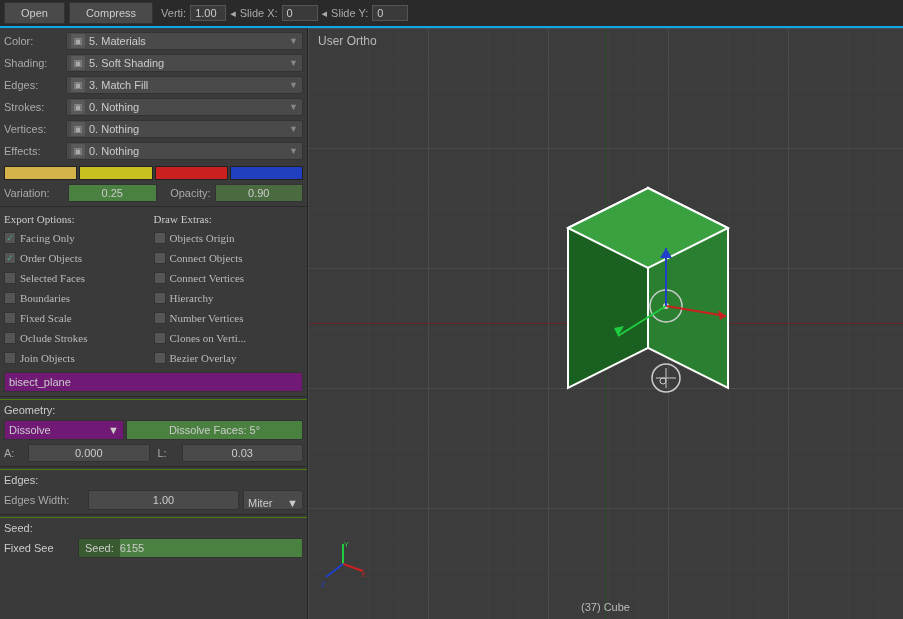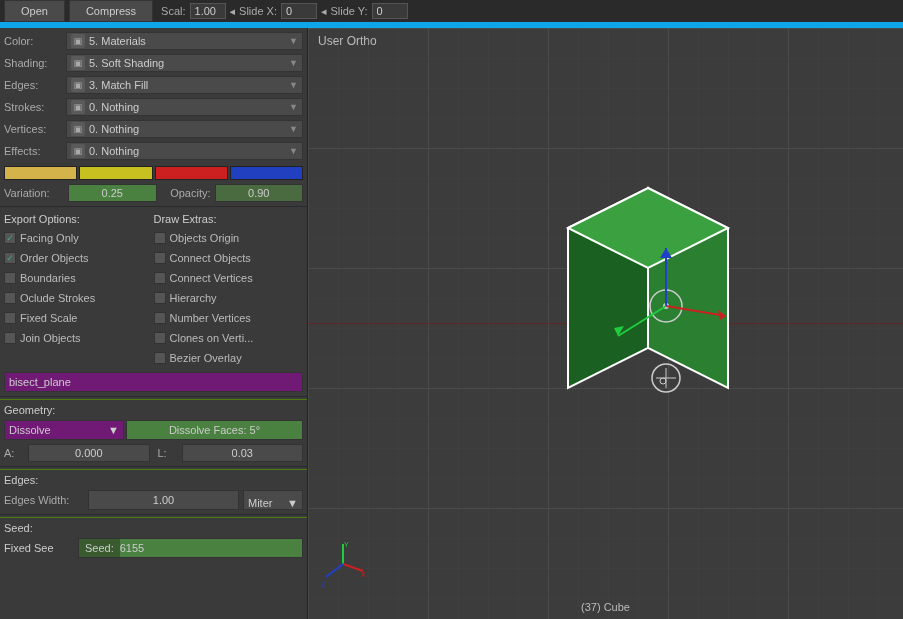--- a/index.html
+++ b/index.html
@@ -14,21 +14,21 @@
       flex-direction: column;
       overflow: hidden;
     }
 
     
     .top-bar {
       display: flex;
       align-items: center;
       height: 28px;
       background: #2a2a2a;
-      border-bottom: 6px solid #0ea5e9;
+      border-bottom: 2px solid #0ea5e9;
       flex-shrink: 0;
     }
     .top-bar-btn {
       background: #4a4a4a;
       color: #ccc;
       border: 1px solid #333;
       padding: 2px 16px;
       cursor: pointer;
       font-size: 11px;
       height: 22px;
@@ -176,20 +176,21 @@
       display: flex;
       align-items: center;
       justify-content: center;
     }
 
     
     .two-col {
       display: flex;
       padding: 4px 4px 2px;
       gap: 0;
+      font-family: Liberation Serif, serif;
     }
     .col-half {
       flex: 1;
     }
     .col-header {
       color: #ccc;
       font-size: 11px;
       margin-bottom: 3px;
     }
     .check-row {
@@ -412,21 +413,21 @@
       margin: 2px 0;
     }
   </style>
 </head>
 <body>
 
 <div class="top-bar">
   <button class="top-bar-btn">Open</button>
   <button class="top-bar-btn">Compress</button>
   <div class="scal-bar">
-    <span>Scal:</span>
+    <span>Verti:</span>
     <input class="scal-field" type="text" value="1.00" style="">
     <span>◂</span>
     <span>Slide X:</span>
     <input class="scal-field" type="text" value="0" style="">
     <span>◂</span>
     <span>Slide Y:</span>
     <input class="scal-field" type="text" value="0" style="">
   </div>
 </div>
 
@@ -518,29 +519,33 @@
         <div class="check-row">
           <div class="check-box">✓</div>
           <span class="check-label">Facing Only</span>
         </div>
         <div class="check-row">
           <div class="check-box">✓</div>
           <span class="check-label">Order Objects</span>
         </div>
         <div class="check-row">
           <div class="check-box"></div>
+          <span class="check-label">Selected Faces</span>
+        </div>
+        <div class="check-row">
+          <div class="check-box"></div>
           <span class="check-label">Boundaries</span>
         </div>
         <div class="check-row">
           <div class="check-box"></div>
+          <span class="check-label">Fixed Scale</span>
+        </div>
+        <div class="check-row">
+          <div class="check-box"></div>
           <span class="check-label">Oclude Strokes</span>
-        </div>
-        <div class="check-row">
-          <div class="check-box"></div>
-          <span class="check-label">Fixed Scale</span>
         </div>
         <div class="check-row">
           <div class="check-box"></div>
           <span class="check-label">Join Objects</span>
         </div>
       </div>
 
       <div class="col-half">
         <div class="col-header">Draw Extras:</div>
         <div class="check-row">

